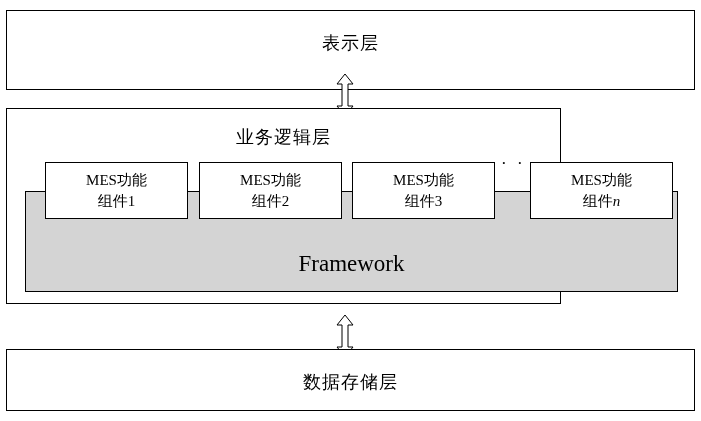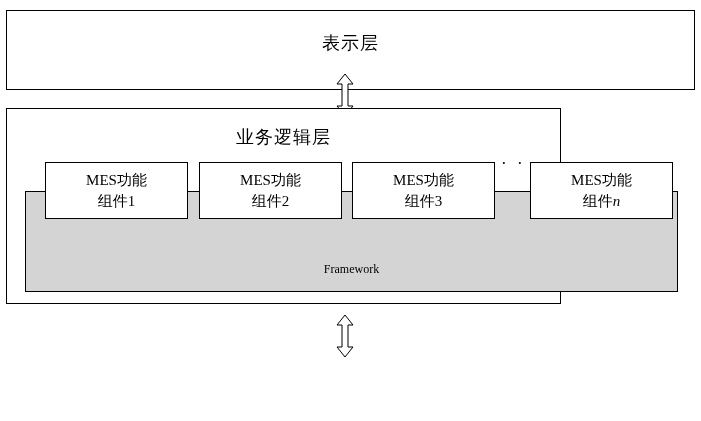--- a/index.html
+++ b/index.html
@@ -68,21 +68,21 @@
     height: 101px;
     background: #d4d4d4;
     border: 1px solid #000000;
   }
   #framework-label {
     position: absolute;
     left: 0;
     right: 0;
     bottom: 14px;
     text-align: center;
-    font-size: 12px;
+    font-size: 23px;
     color: #000000;
   }
 
   
   .mes-box {
     position: absolute;
     box-sizing: border-box;
     top: 53px;
     width: 143px;
     height: 57px;
@@ -177,14 +177,17 @@
       <span class="ln"><span>组件</span><span class="ital">n</span></span>
     </div>
   </div>
 
   <div class="dbl-arrow" id="arrow-bottom">
     <svg width="18" height="44" viewBox="0 0 18 44" xmlns="http://www.w3.org/2000/svg">
       <polygon points="9,1 17,11 12,11 12,33 17,33 9,43 1,33 6,33 6,11 1,11" fill="#ffffff" stroke="#000000" stroke-width="1"></polygon>
     </svg>
   </div>
 
+  <div class="layer-box" id="data-layer">
+    <div class="layer-title">数据存储层</div>
+  </div>
 
 </div>
 
 </body></html>

